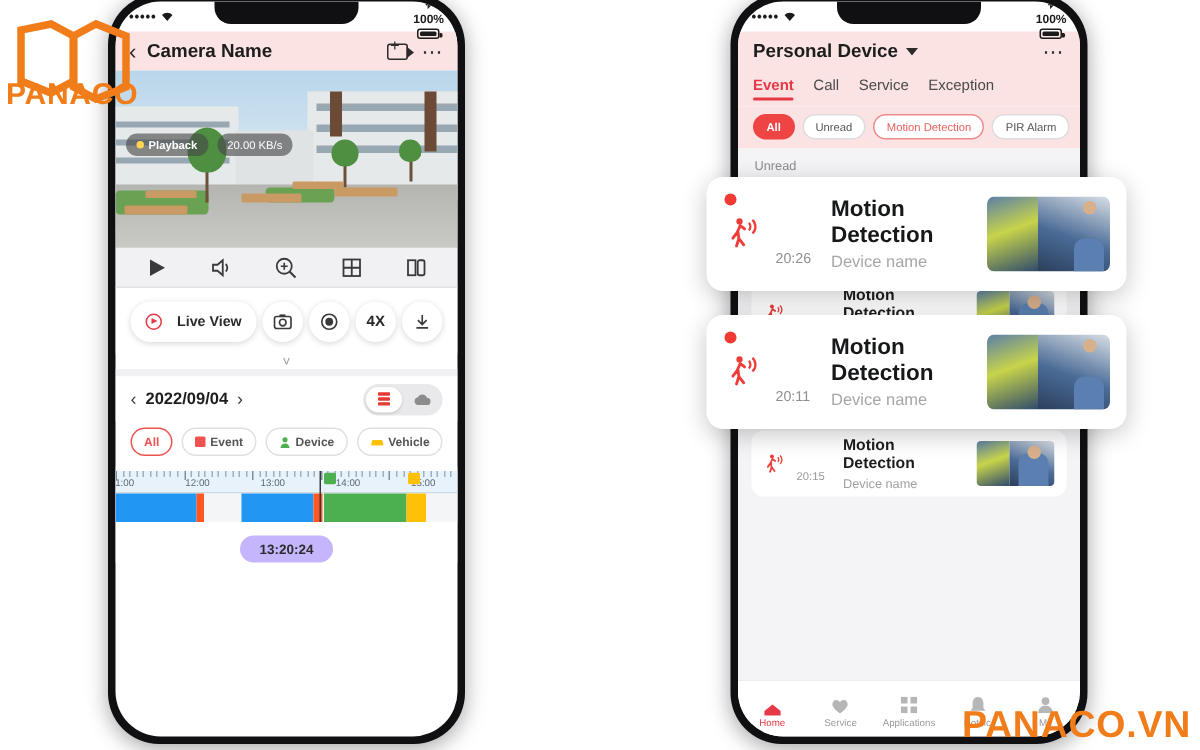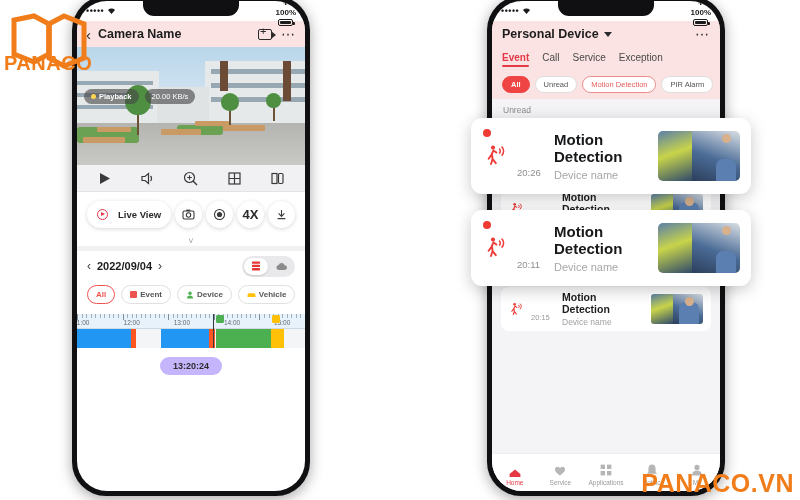--- a/index.html
+++ b/index.html
@@ -138,21 +138,21 @@
   }
   .live-dot::after {
     content: ""; border-left: 4px solid #e63946;
     border-top: 2.5px solid transparent; border-bottom: 2.5px solid transparent;
     margin-left: 1px;
   }
   .circ-btn {
     width: 27px; height: 27px; border-radius: 50%; background: #fff;
     box-shadow: 0 1px 4px rgba(0,0,0,.16);
     display: flex; align-items: center; justify-content: center;
-    font-size: 13px; font-weight: 700; color: #2a2a2a;
+    font-size: 10px; font-weight: 700; color: #2a2a2a;
   }
   .handle-row { height: 10px; display: flex; align-items: center; justify-content: center; }
   .handle-row .v { font-size: 9px; color: #9b9b9b; line-height: 1; }
 
   .section-divider { height: 5px; background: #f1f1f3; }
 
   .date-row {
     height: 30px; display: flex; align-items: center; gap: 6px;
     padding: 0 10px; background: #fff;
   }

